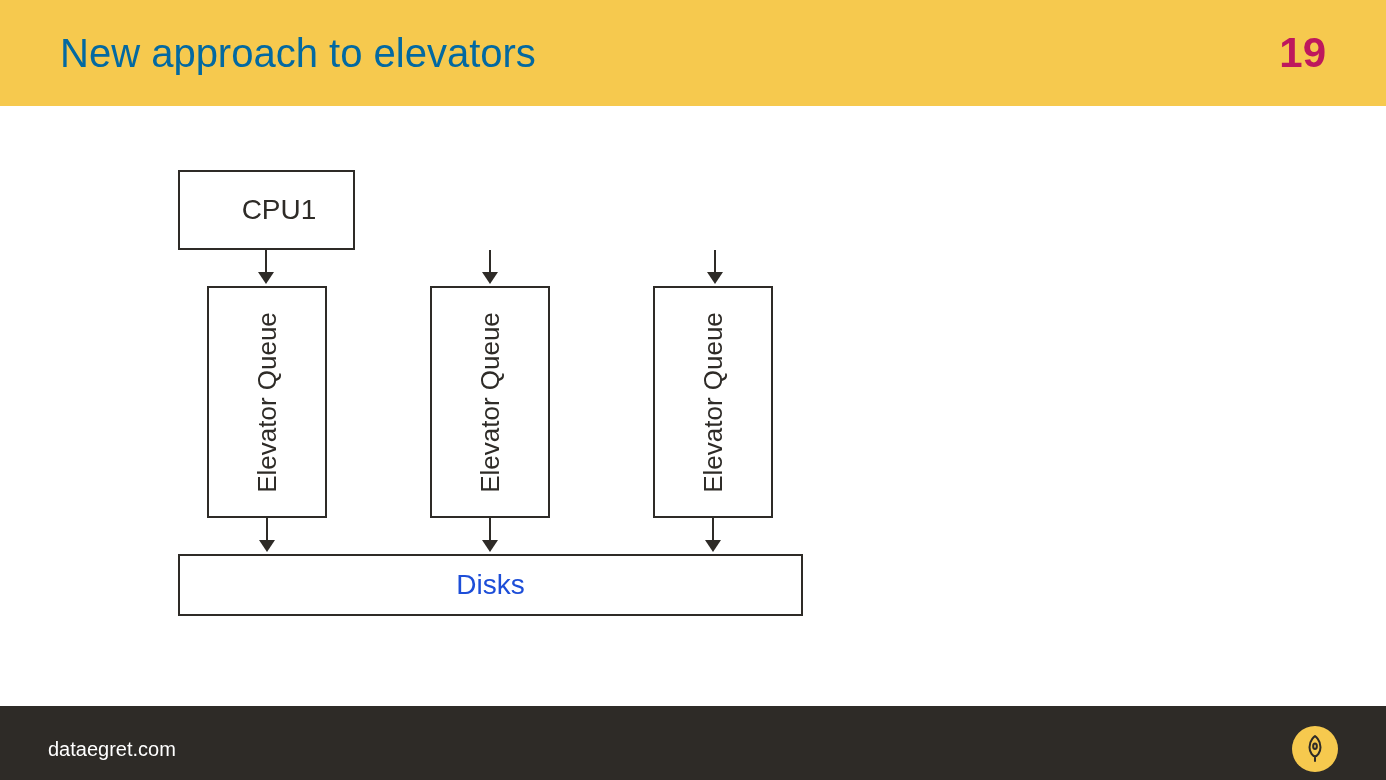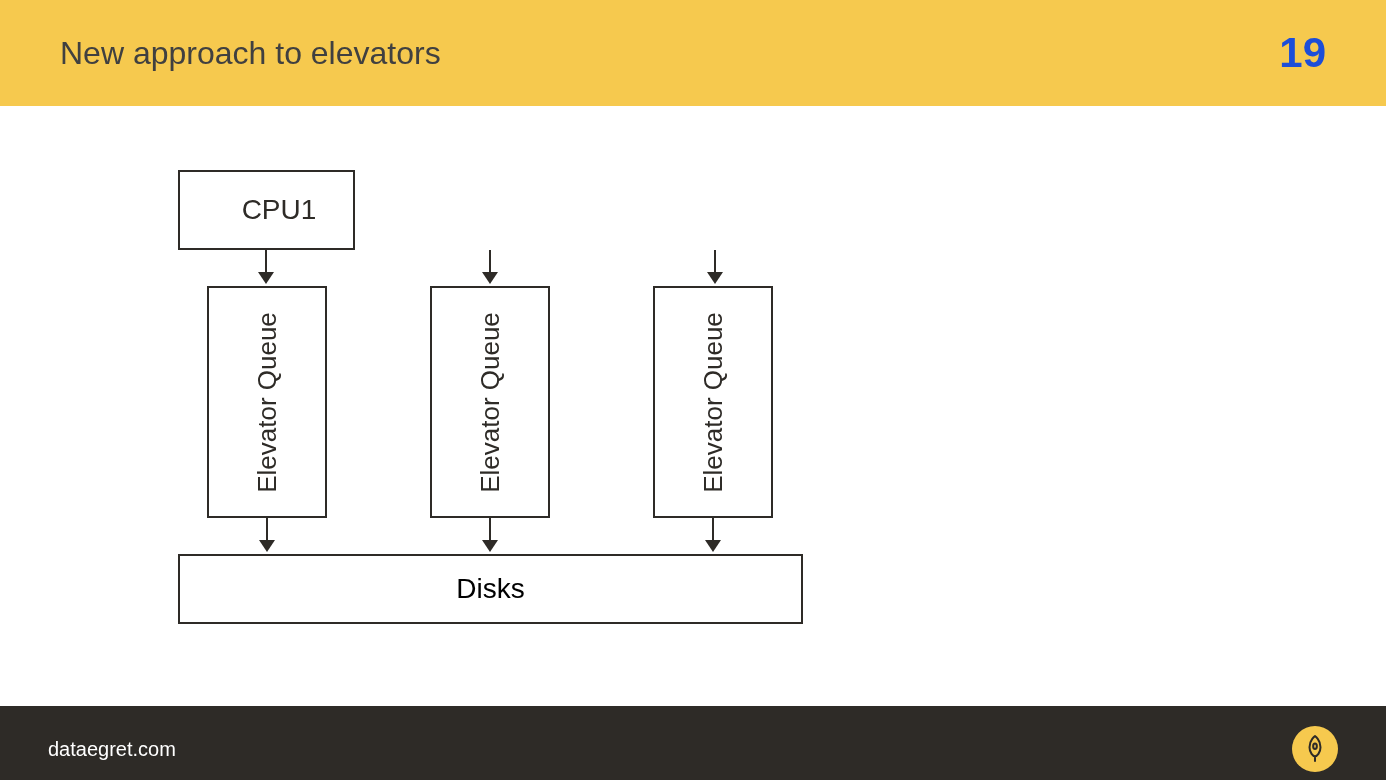--- a/index.html
+++ b/index.html
@@ -14,26 +14,26 @@
   .header {
     background: #f6c94e;
     height: 106px;
     width: 100%;
     display: flex;
     align-items: center;
     justify-content: space-between;
     padding: 0 60px;
   }
   .title {
-    color: #404040;
-    font-size: 32px;
+    color: #0369a1;
+    font-size: 40px;
     font-weight: 400;
   }
   .page-number {
-    color: #1d4ed8;
+    color: #be185d;
     font-size: 42px;
     font-weight: 700;
   }
   .diagram {
     position: absolute;
     top: 170px;
     left: 178px;
     width: 625px;
   }
   .cpu-row {
@@ -102,27 +102,27 @@
     justify-content: center;
   }
   .queue-text {
     transform: rotate(-90deg);
     white-space: nowrap;
     font-size: 26px;
     color: #2e2b27;
   }
   .disks-box {
     width: 625px;
-    height: 70px;
+    height: 62px;
     border: 2px solid #2e2b27;
     display: flex;
     align-items: center;
     justify-content: center;
     font-size: 28px;
-    color: #000000;
+    color: #1d4ed8;
   }
   .footer {
     position: absolute;
     bottom: 0;
     left: 0;
     width: 100%;
     height: 74px;
     background: #2e2b27;
     display: flex;
     align-items: center;

